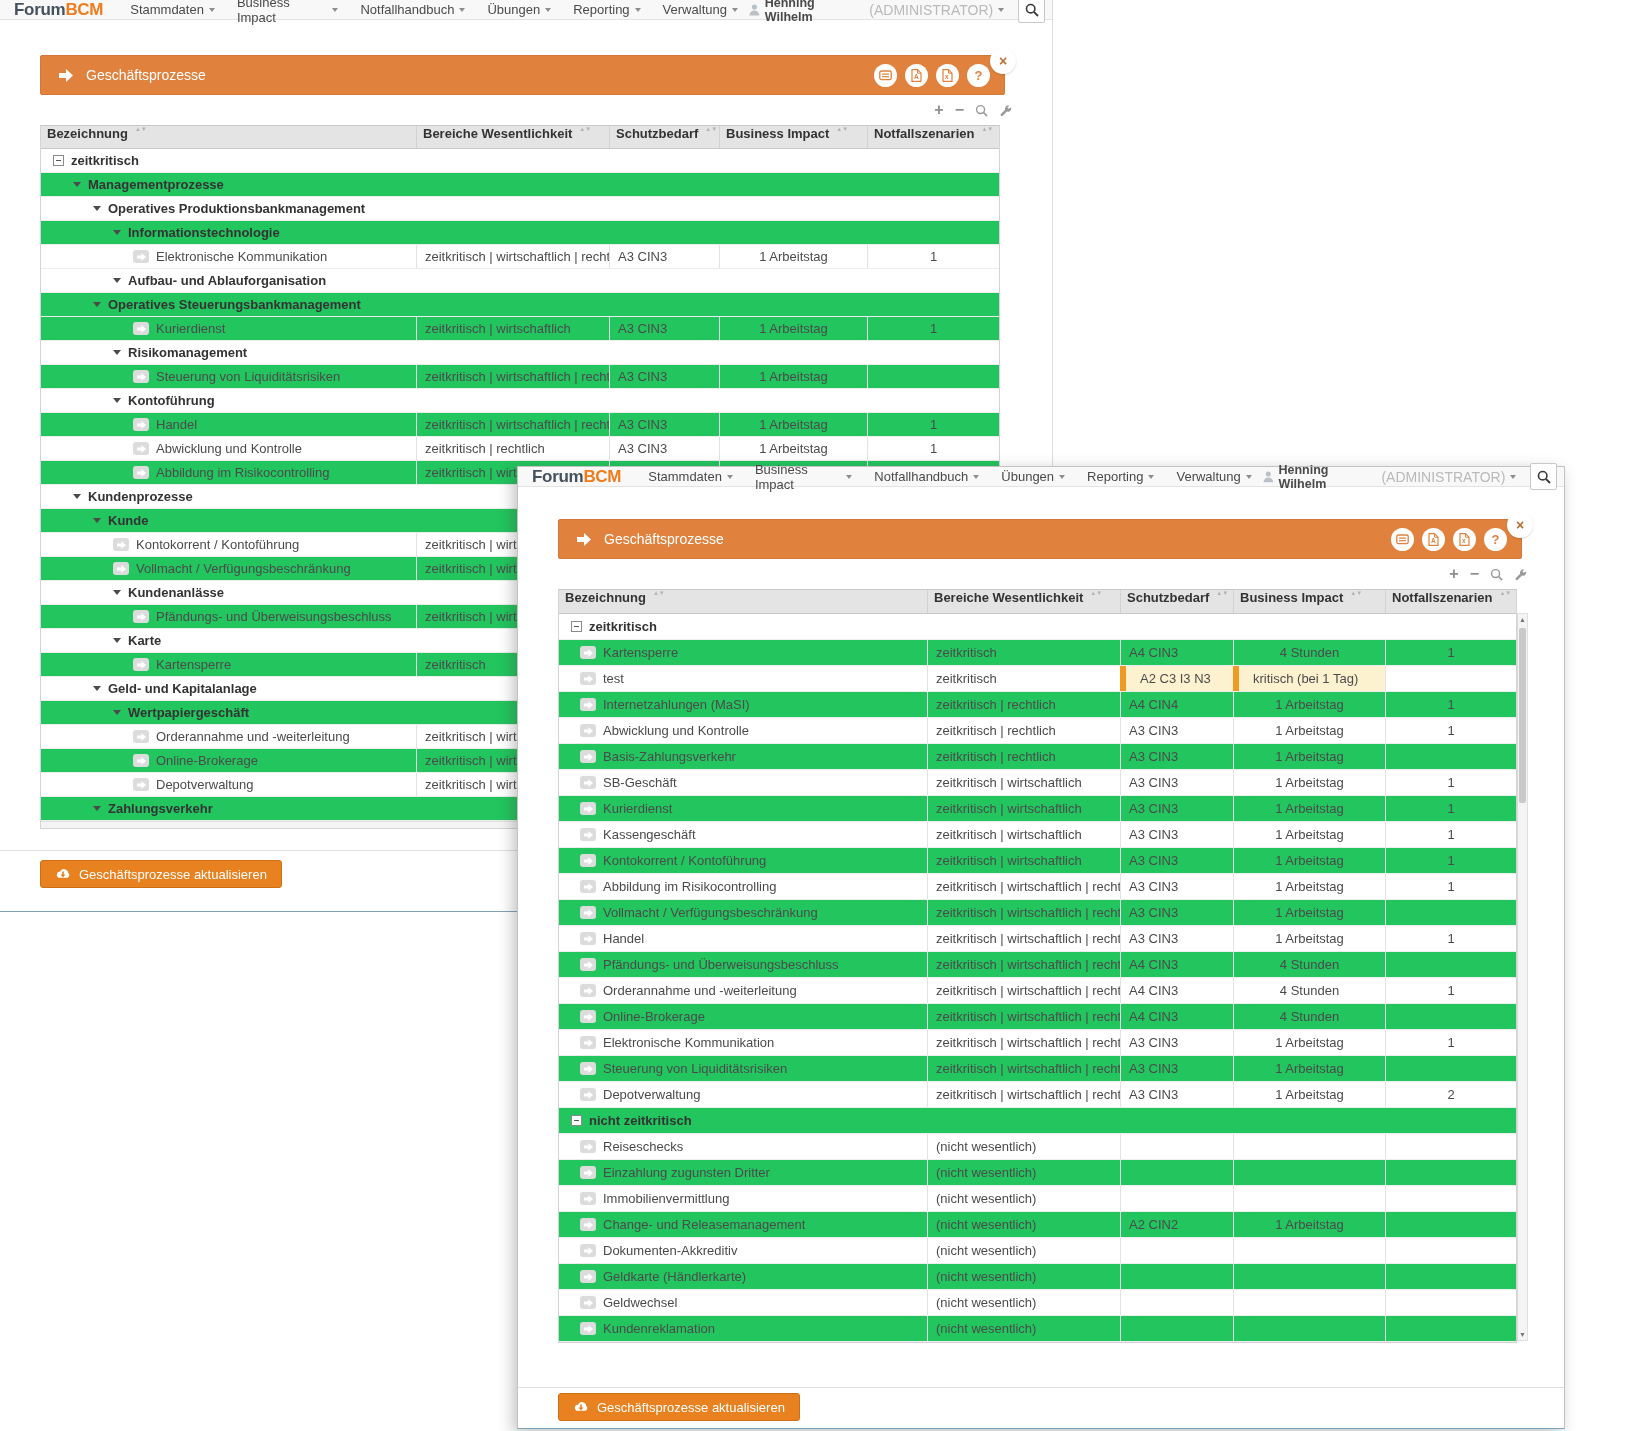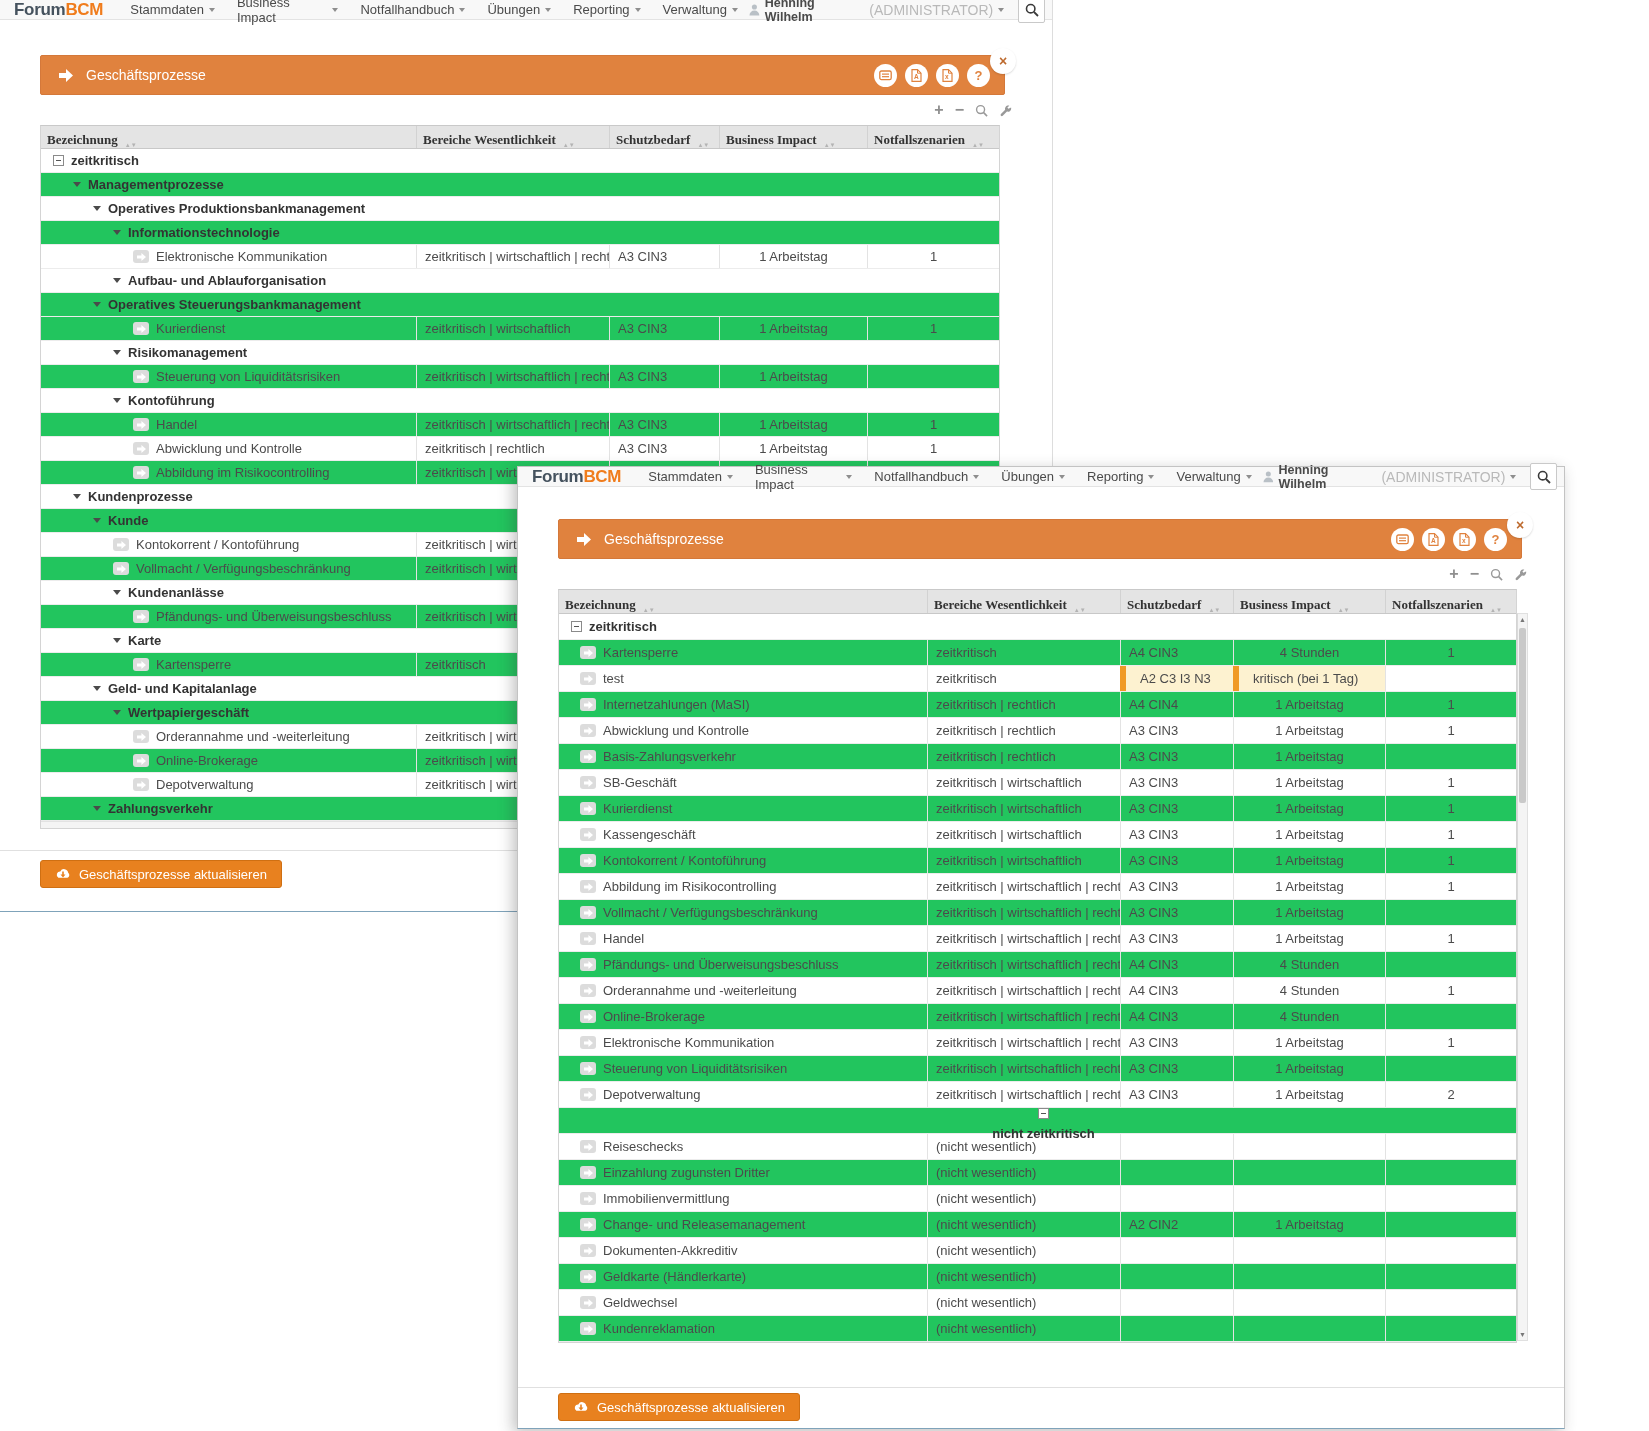--- a/index.html
+++ b/index.html
@@ -44,21 +44,21 @@
 
   
   .toolbar { position:absolute; display:flex; align-items:center; gap:11px; }
   .tool { color:#8f8f8f; font-size:16px; font-weight:bold; line-height:14px; cursor:pointer; }
   .tool svg { display:block; }
 
   
   .tbl { position:absolute; border:1px solid #d4d4d4; border-top-color:#c9c9c9; font-size:13px; background:#fff; }
   .thead { display:flex; background:#e4e4e4; font-weight:bold; color:#333; border-bottom:1px solid #c8c8c8; }
   .win1 .thead { height:23px; } .win2 .thead { height:24px; }
-  .th { display:flex; align-items:flex-end; gap:7px; padding-left:6px; cursor:pointer;font-family:Liberation Serif, serif; }
+  .th { display:flex; align-items:flex-start; gap:7px; padding-left:6px; cursor:pointer; }
   .th + .th { border-left:1px solid #d2d2d2; }
   .sort { font-size:6px; color:#b3b3b3; letter-spacing:0; }
 
   .row { display:flex; align-items:stretch; border-bottom:1px solid #ececec; color:#4b4b4b; background:#fff; }
   .win1 .row { height:24px; } .win2 .row { height:26px; }
   .row.alt { background:#22c55e; }
   .gcell { display:flex; align-items:center; gap:7px; width:100%; font-weight:bold; color:#333; }
   .cell { display:flex; align-items:center; overflow:hidden; white-space:nowrap; }
   .cell + .cell { border-left:1px solid #e3e3e3; }
   .cell.left { padding-left:8px; }
@@ -889,21 +889,21 @@
               </svg>
             </span>
             <span>Depotverwaltung</span>
           </div>
           <div class="cell c1 left">zeitkritisch | wirtschaftlich | rechtlich</div>
           <div class="cell c2 left">A3 CIN3</div>
           <div class="cell c3 mid">1 Arbeitstag</div>
           <div class="cell c4 mid">2</div>
         </div>
         <div class="row alt">
-          <div class="gcell" style="padding-left: calc(12px + 0 * var(--step)); flex-direction: column;">
+          <div class="gcell" style="padding-left: calc(12px + 0 * var(--step));">
             <span class="cbox">
               <span></span>
             </span>
             <span>nicht zeitkritisch</span>
           </div>
         </div>
         <div class="row">
           <div class="cell c0" style="padding-left: calc(12px + 1 * var(--step));">
             <span class="proc">
               <svg width="9" height="8" viewBox="0 0 9 8">

